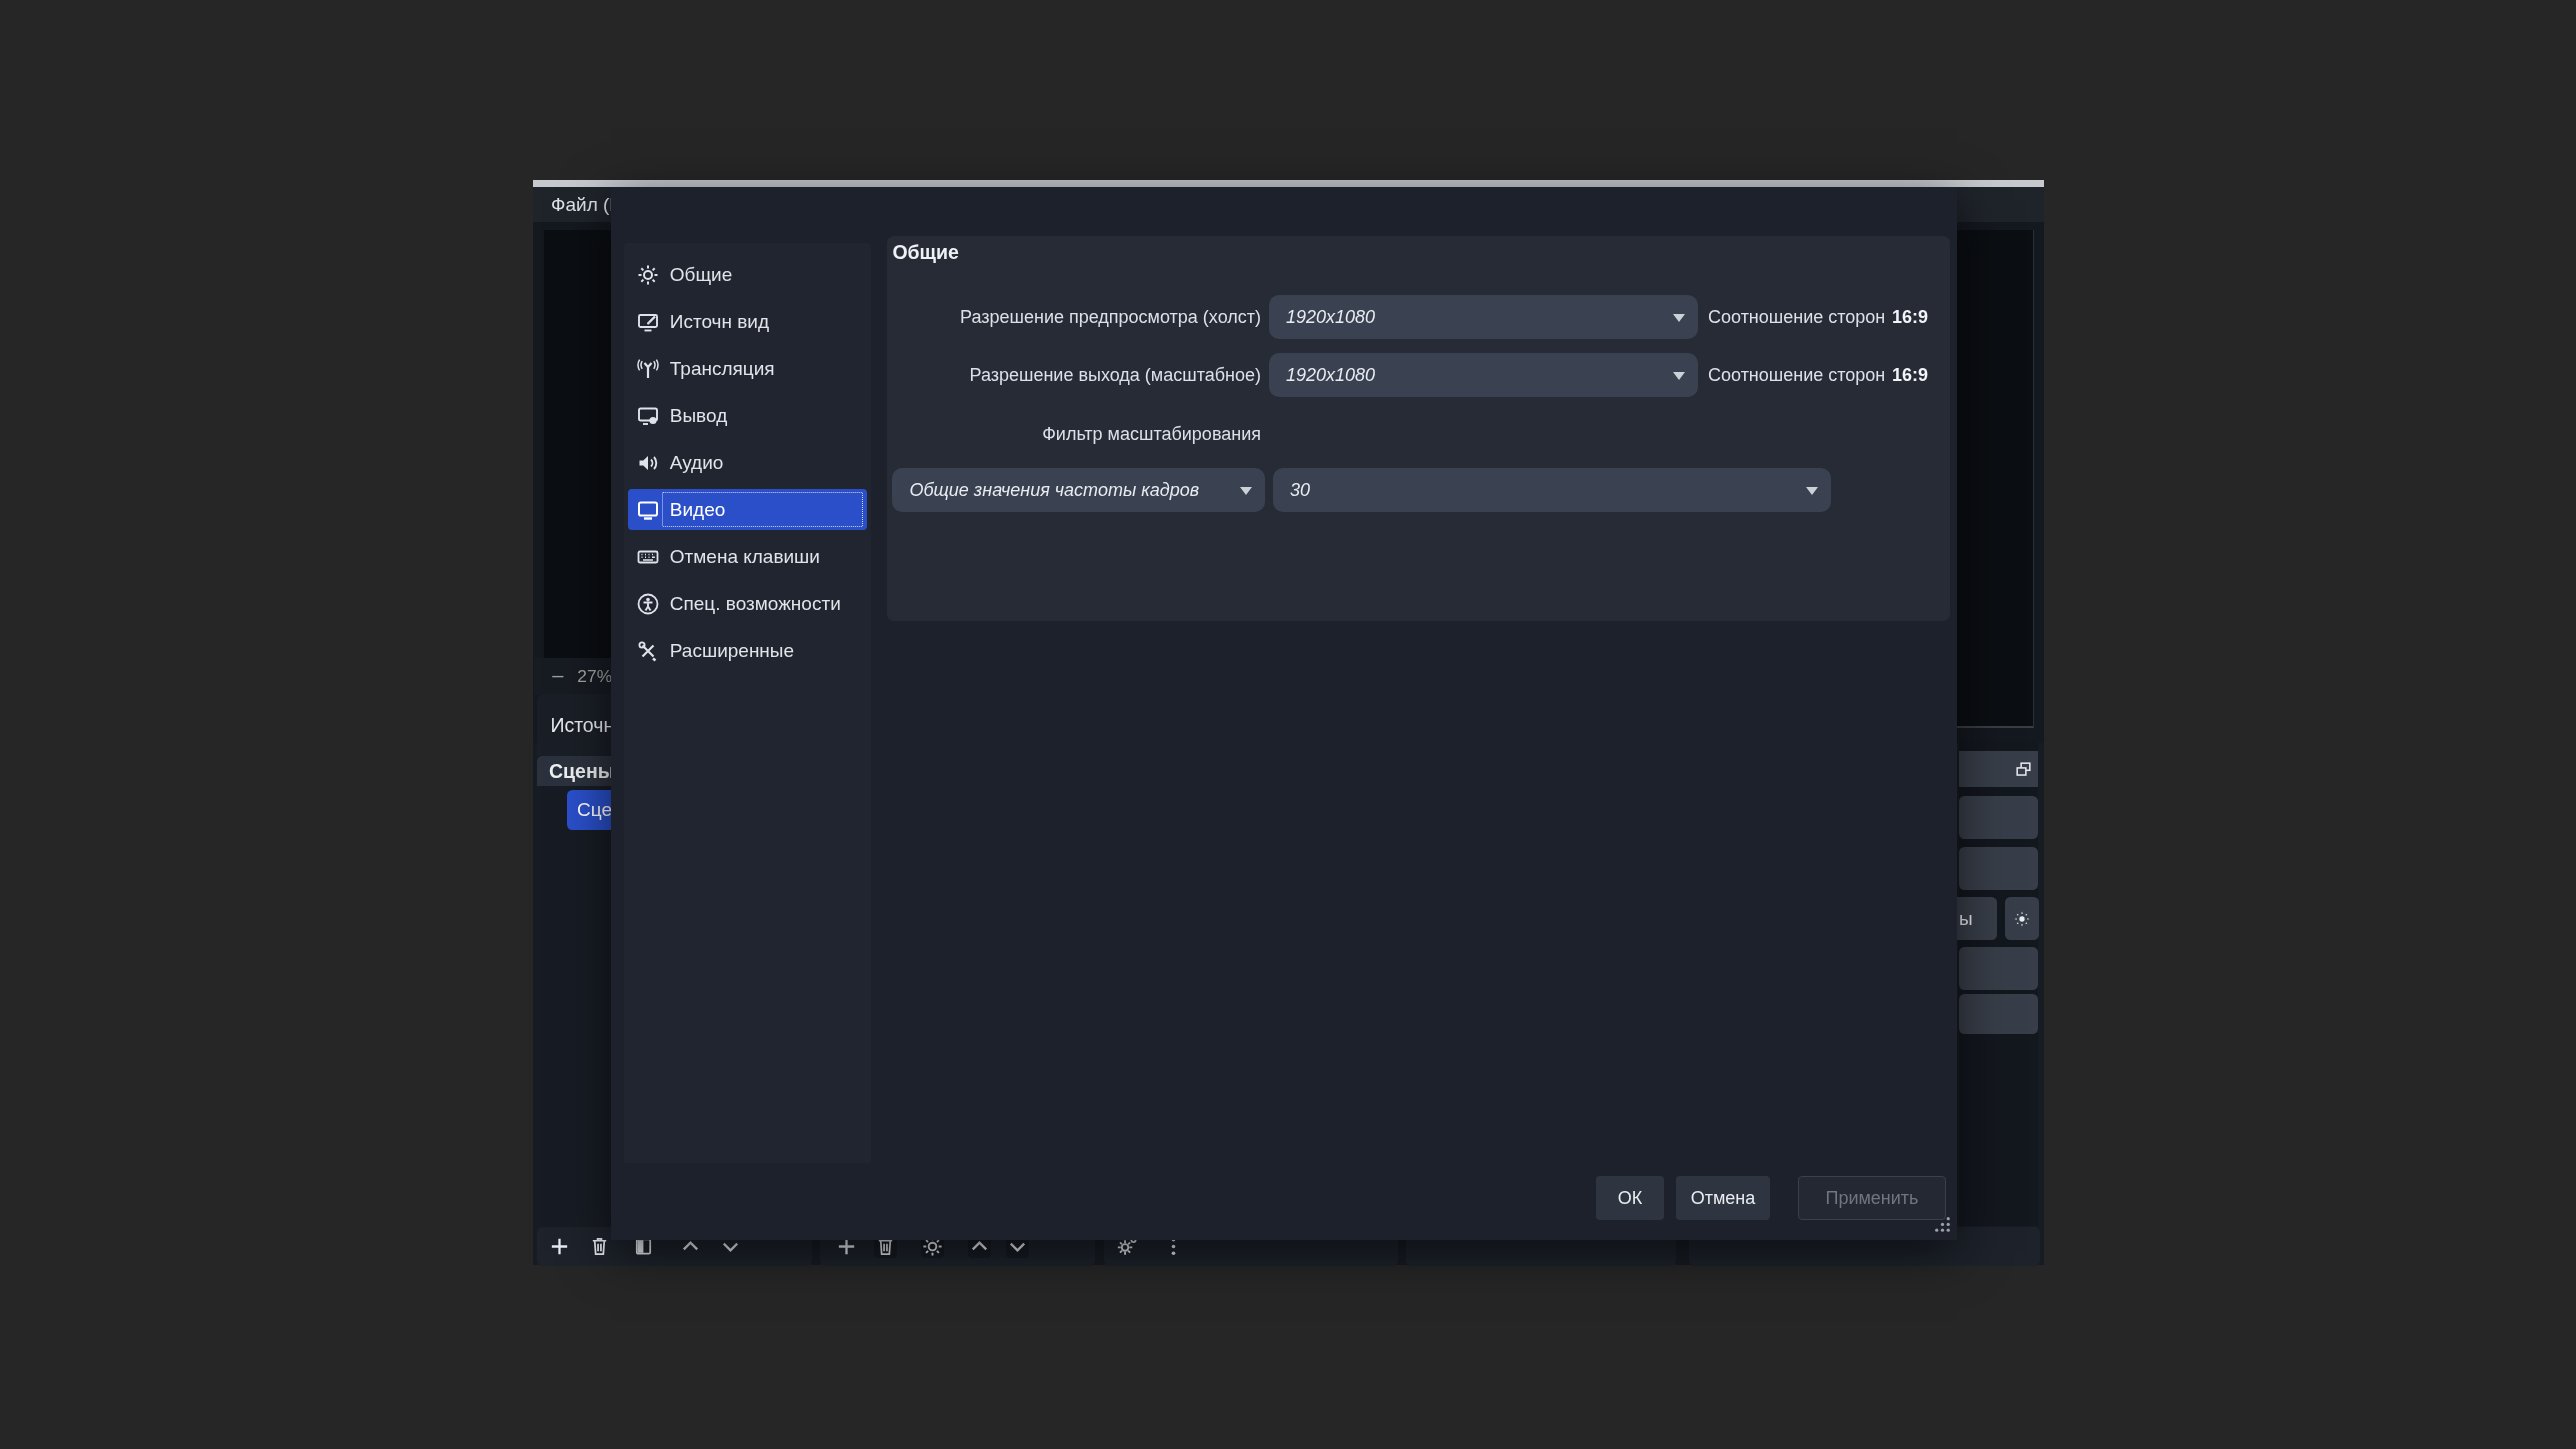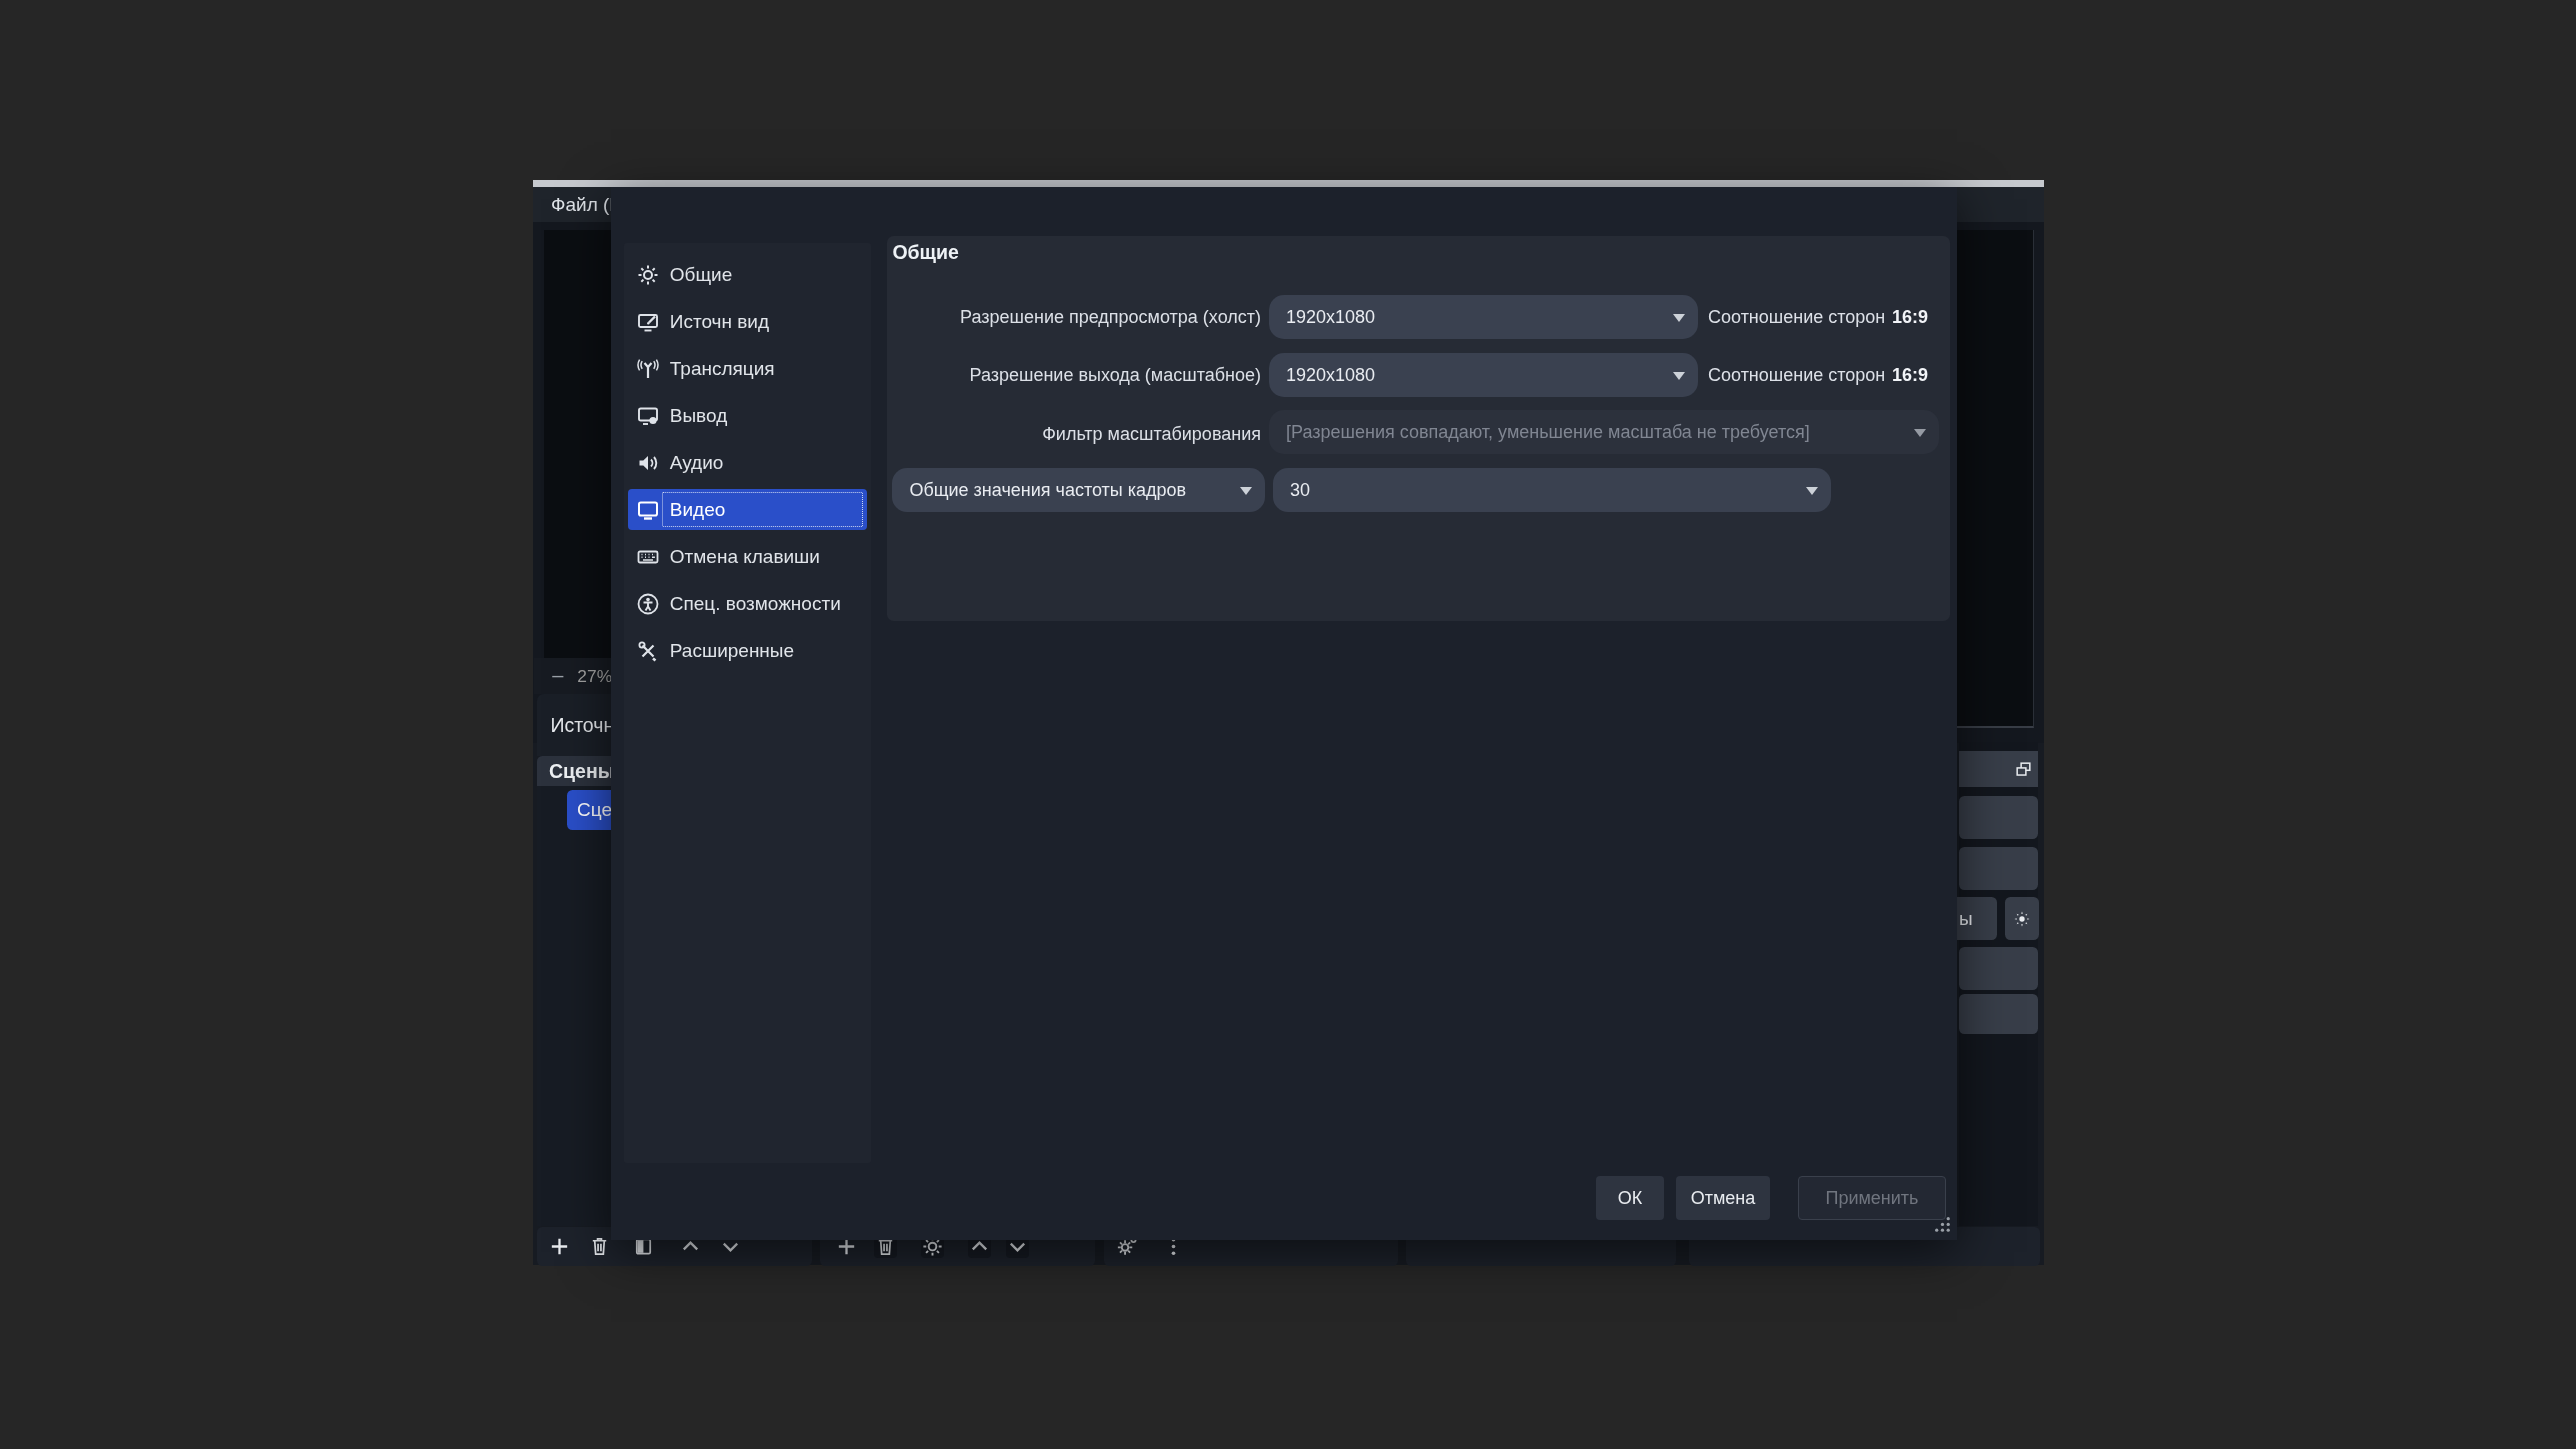--- a/index.html
+++ b/index.html
@@ -47,21 +47,21 @@
   .side-item{left:4px;width:239px;height:47px;display:flex;align-items:center;}
   .side-item .sel-bg{position:absolute;left:0;top:2.7px;right:0;bottom:2.7px;background:#2a4fc9;border-radius:4px;}
   .side-item .focus-ring{position:absolute;left:34px;top:6px;right:4px;bottom:6px;border:1.3px dotted rgba(235,240,250,.85);border-radius:1.3px;}
   .side-icon{position:relative;margin-left:8px;width:24px;height:24px;color:#dfe3e9;flex:none;}
   .side-icon svg{width:24px;height:24px;display:block;}
   .side-label{position:relative;margin-left:9.4px;font-size:19px;color:#e1e5ea;white-space:nowrap;}
   .side-item.selected .side-label{color:#ffffff;}
   .groupbox{left:276px;top:49px;width:1063px;height:385px;background:#262b35;border-radius:6.7px;}
   .section-title{left:5.4px;top:5.4px;font-size:19.5px;font-weight:bold;color:#eef2f6;}
   .form-label{left:0;width:374px;height:27px;line-height:27px;text-align:right;font-size:18px;color:#dce0e7;white-space:nowrap;}
-  .combo{height:44px;background:#3a4150;border-radius:15px;}
+  .combo{height:44px;background:#3a4150;border-radius:10px;font-style:italic;}
   .combo .val{display:block;margin-left:17px;margin-right:40px;height:44px;line-height:44px;font-size:18px;color:#e9ecf1;white-space:nowrap;overflow:hidden;}
   .combo .arrow{position:absolute;right:13.4px;top:19px;width:0;height:0;border-left:6.7px solid transparent;border-right:6.7px solid transparent;border-top:8.7px solid #ccd1d8;}
   .combo.disabled{background:#2c313c;}
   .combo.disabled .val{color:#808692;}
   .combo.disabled .arrow{border-top-color:#959aa3;}
   .aspect{left:821px;height:27px;line-height:27px;font-size:18px;color:#dde1e8;white-space:nowrap;}
   .aspect b{color:#f2f4f8;margin-left:6.7px;}
   .dlg-btn{top:989px;height:44px;border-radius:4px;background:#2e3440;color:#e9ecf0;font-size:18px;display:flex;align-items:center;justify-content:center;box-sizing:border-box;}
   .dlg-btn.disabled{background:#232833;border:1.3px solid #3a404c;color:#70757f;}
   .resize-grip{left:1319px;top:1025px;width:23px;height:23px;}
@@ -322,24 +322,20 @@
     <div class="abs form-label" style="top:126px;">Разрешение выхода (масштабное)</div>
     <div class="abs combo" style="left:382px;top:117px;width:429px;">
       <span class="val">1920x1080</span>
       <span class="arrow"></span>
     </div>
     <div class="abs aspect" style="top:126px;">
       <span>Соотношение сторон</span><b>16:9</b>
     </div>
 
     <div class="abs form-label" style="top:185px;">Фильтр масштабирования</div>
-    <div class="abs combo disabled" style="left:382px;top:174px;width:670px;">
-      <span class="val">[Разрешения совпадают, уменьшение масштаба не требуется]</span>
-      <span class="arrow"></span>
-    </div>
 
     <div class="abs combo" style="left:5.4px;top:232px;width:373px;">
       <span class="val">Общие значения частоты кадров</span>
       <span class="arrow"></span>
     </div>
     <div class="abs combo" style="left:386px;top:232px;width:558px;">
       <span class="val">30</span>
       <span class="arrow"></span>
     </div>
   </div>

